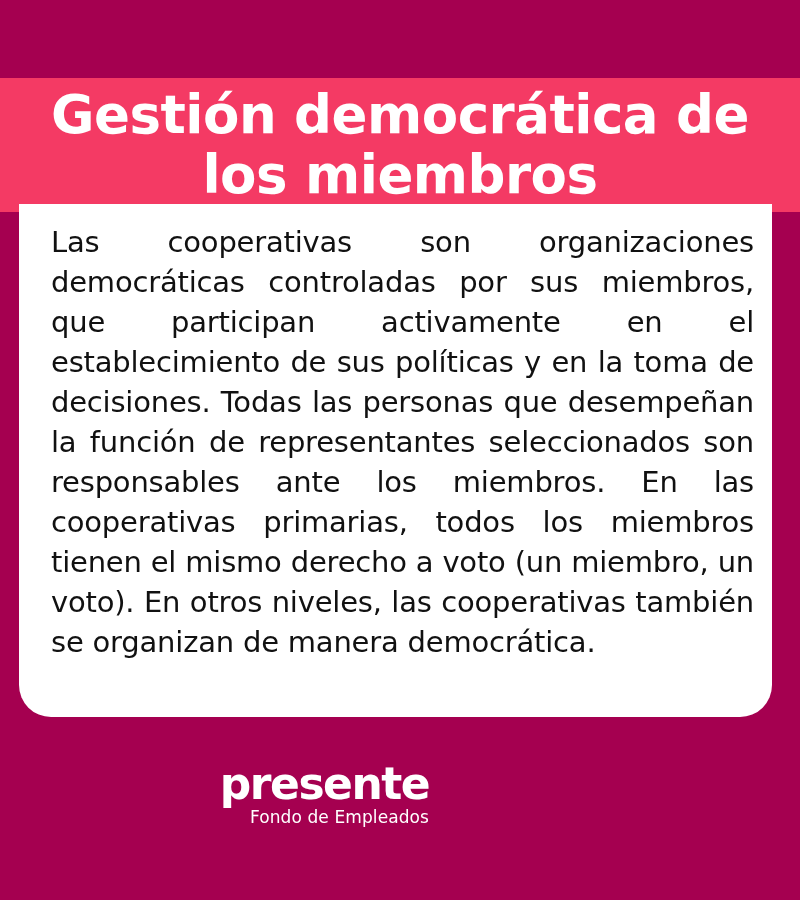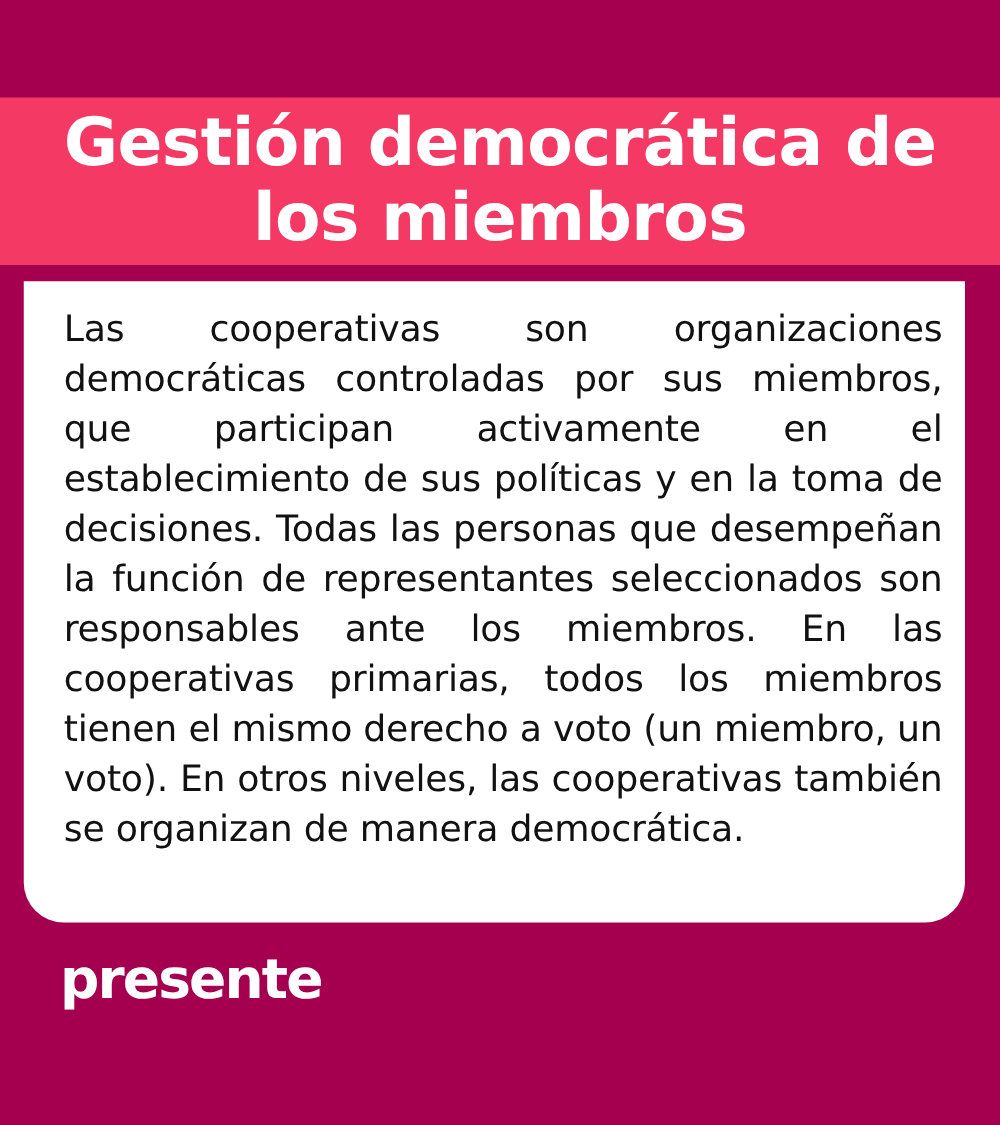--- a/index.html
+++ b/index.html
@@ -49,21 +49,21 @@
     letter-spacing: -0.5px;
     padding: 0 10px;
     box-sizing: border-box;
     white-space: pre-line;
   }
 
   
   .card {
     position: absolute;
     left: 19px;
-    top: 225px;
+    top: 204px;
     width: 753px;
     height: 513px;
     background: #ffffff;
     border-radius: 0 0 32px 32px;
     box-sizing: border-box;
     padding: 18px 18px 20px 32px;
   }
 
   .body-text {
     margin: 0;
@@ -78,23 +78,22 @@
     hyphens: none;
   }
 
   
   .logo-block {
     position: absolute;
     left: 0;
     top: 762px;
     width: 649px;
     display: flex;
-    flex-direction: row;
+    flex-direction: column;
     align-items: center;
-    margin-left: 48px;
   }
 
   .logo-wordmark {
     display: block;
     color: #ffffff;
     font-family: "DejaVu Sans", sans-serif;
     font-weight: 700;
     font-size: 44px;
     line-height: 44px;
     letter-spacing: -1.5px;
@@ -123,15 +122,16 @@
     <h1 class="title-text">Gestión democrática de
 los miembros</h1>
   </div>
 
   <div class="card">
     <p class="body-text">Las cooperativas son organizaciones democráticas controladas por sus miembros, que participan activamente en el establecimiento de sus políticas y en la toma de decisiones. Todas las personas que desempeñan la función de representantes seleccionados son responsables ante los miembros. En las cooperativas primarias, todos los miembros tienen el mismo derecho a voto (un miembro, un voto). En otros niveles, las cooperativas también se organizan de manera democrática.</p>
   </div>
 
   <div class="logo-block">
     <span class="logo-wordmark">presente</span>
+    <span class="logo-tagline">Fondo de Empleados</span>
   </div>
 
 </div>
 
 </body></html>

